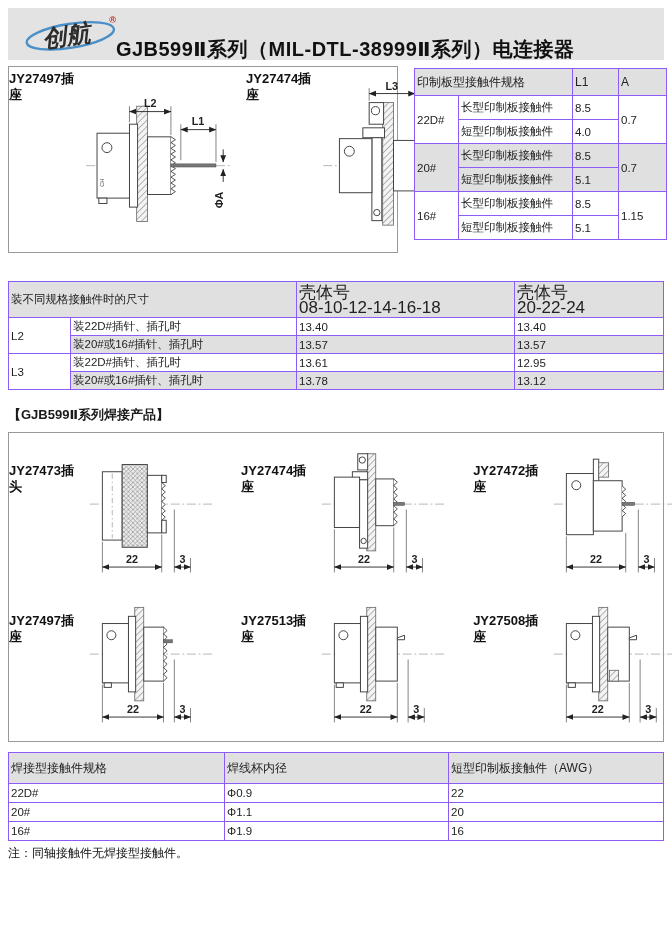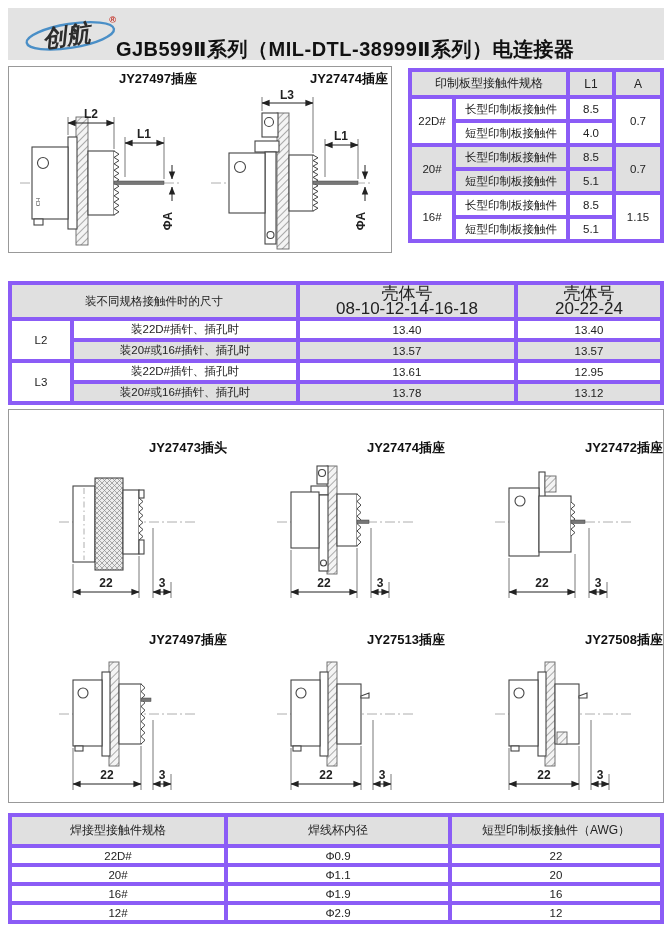--- a/index.html
+++ b/index.html
@@ -17,26 +17,26 @@
     font-size:20px; font-weight:bold; white-space:nowrap; color:#111; letter-spacing:0.5px;margin-top:15px; }
 
   
   .sec-title { font-size:13px; font-weight:bold; color:#1a1a1a; margin:15px 0 8px 0; }
   .sec-title.second { margin-top:16px; }
 
   
   .top-row { display:flex; gap:16px; margin-top:6px; align-items:flex-start; }
   .draw-box { border:1px solid #999; width:390px; height:187px; display:flex;
     justify-content:space-around; padding-top:4px; background:#fff; }
-  .pfig, .wfig { display:flex; flex-direction:column; align-items:flex-end; }
+  .pfig, .wfig { display:flex; flex-direction:row; align-items:flex-start; }
   .flabel { font-size:13px; font-weight:bold; color:#111; line-height:16px; }
 
   
   table { border-collapse:collapse; table-layout:fixed; }
-  td { border:4px solid #8b5cf6; text-align:center; vertical-align:middle;
+  td { border:1px solid #8b5cf6; vertical-align:middle;
     font-size:11.5px; padding:1px 2px; background:#fff; white-space:nowrap; overflow:hidden; }
   tr.hdr td { background:#e0e0e0; }
   tr.shade td { background:#e0e0e0; }
   .t1 { width:252px; margin-top:2px; }
   .t1 td { height:24px; }
   .t1 tr.hdr td { height:27px; font-size:12px; }
   .t2 { width:100%; margin-top:28px; }
   .t2 td { height:18px; }
   .t2 tr.hdr td { height:36px; }
   .t2 .two-line div { line-height:15px; font-size:17px; }
@@ -240,20 +240,21 @@
       <td>12.95</td>
     </tr>
     <tr class="shade">
       <td>装20#或16#插针、插孔时</td>
       <td>13.78</td>
       <td>13.12</td>
     </tr>
   </tbody>
     </table>
 
+  <div class="sec-title second">【GJB599Ⅱ系列焊接产品】</div>
 
   <div class="weld-box">
 
     <div class="wfig">
       <div class="flabel">JY27473插头</div>
       <svg width="180" height="150" viewBox="0 0 180 150">
         <line class="cl" x1="12" y1="64" x2="150" y2="64"></line>
         <rect class="part" x="26" y="28" width="22" height="76"></rect>
         <line class="cld" x1="37" y1="30" x2="37" y2="102"></line>
         <rect class="knurlf" x="48" y="20" width="28" height="92"></rect>
@@ -408,23 +409,18 @@
     <tr>
       <td>20#</td>
       <td>Φ1.1</td>
       <td>20</td>
     </tr>
     <tr>
       <td>16#</td>
       <td>Φ1.9</td>
       <td>16</td>
     </tr>
-    <tr>
-      <td>12#</td>
-      <td>Φ2.9</td>
-      <td>12</td>
-    </tr>
   </tbody>
     </table>
 
   <div class="note">注：同轴接触件无焊接型接触件。</div>
 
 </div>
 
 </body></html>

